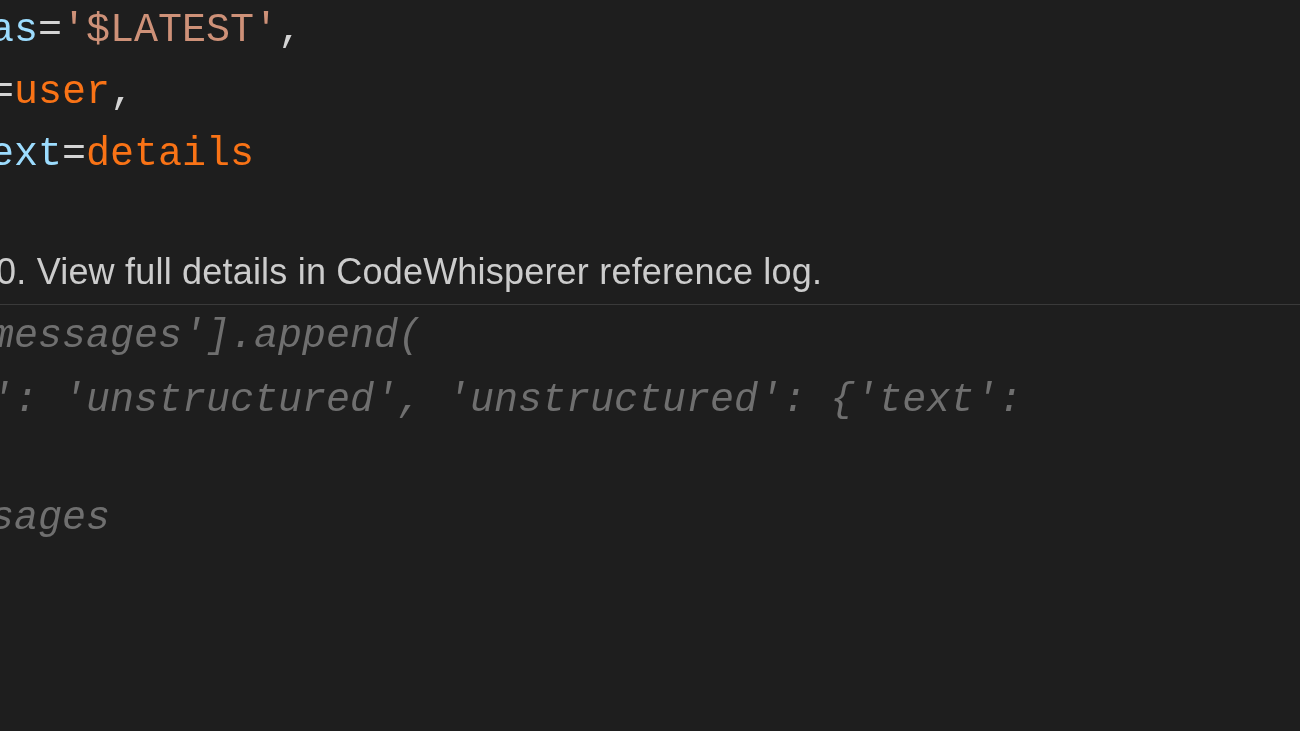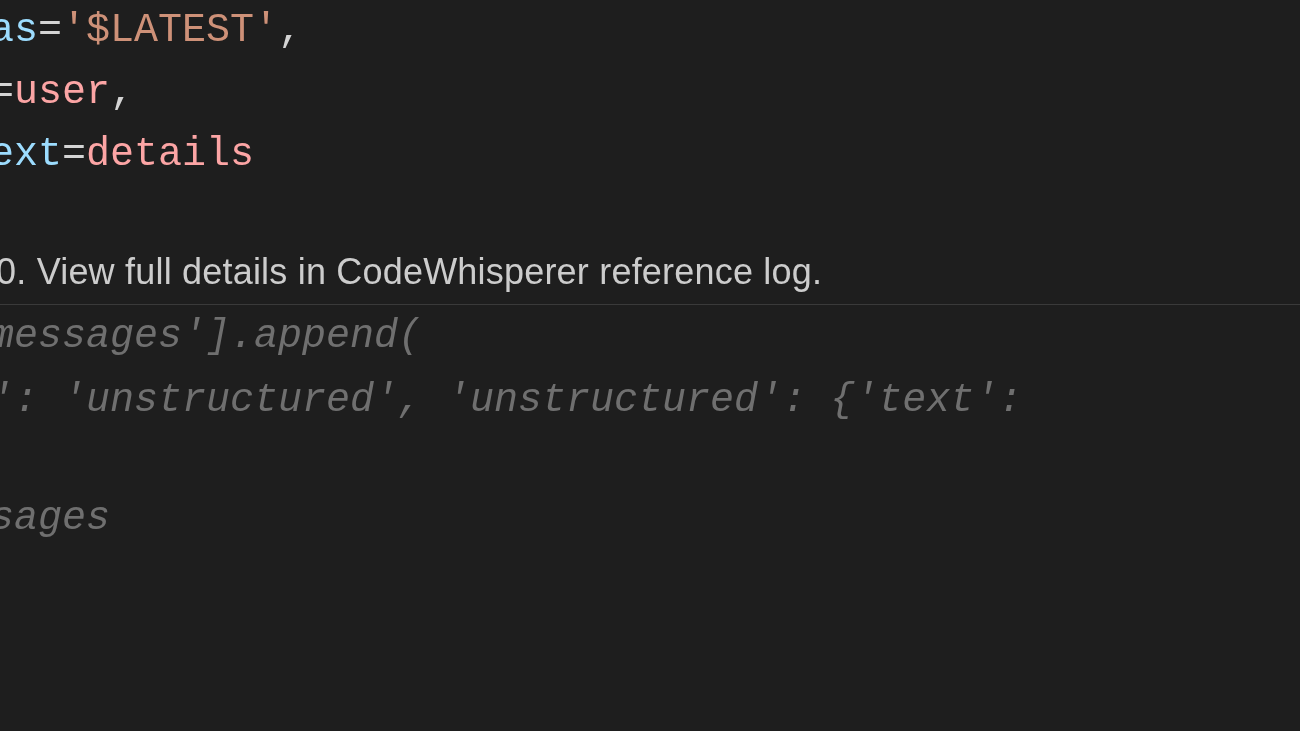--- a/index.html
+++ b/index.html
@@ -22,21 +22,21 @@
   }
   .code-line {
     white-space: pre;
     font-family: 'Consolas', 'Courier New', monospace;
     padding-left: 0;
     margin-left: -10px;
   }
   .tok-param { color: #9cdcfe; }
   .tok-op { color: #d4d4d4; }
   .tok-str { color: #ce9178; }
-  .tok-ident { color: #fca5a5; }
+  .tok-ident { color: #f97316; }
   .tok-punct { color: #d4d4d4; }
 
   .hint-bar {
     margin-top: 58px;
     font-family: 'Segoe UI', Arial, sans-serif;
     font-size: 36px;
     color: #cccccc;
     padding-left: 0;
     margin-left: -4px;
     border-bottom: 1px solid #3a3a3a;

